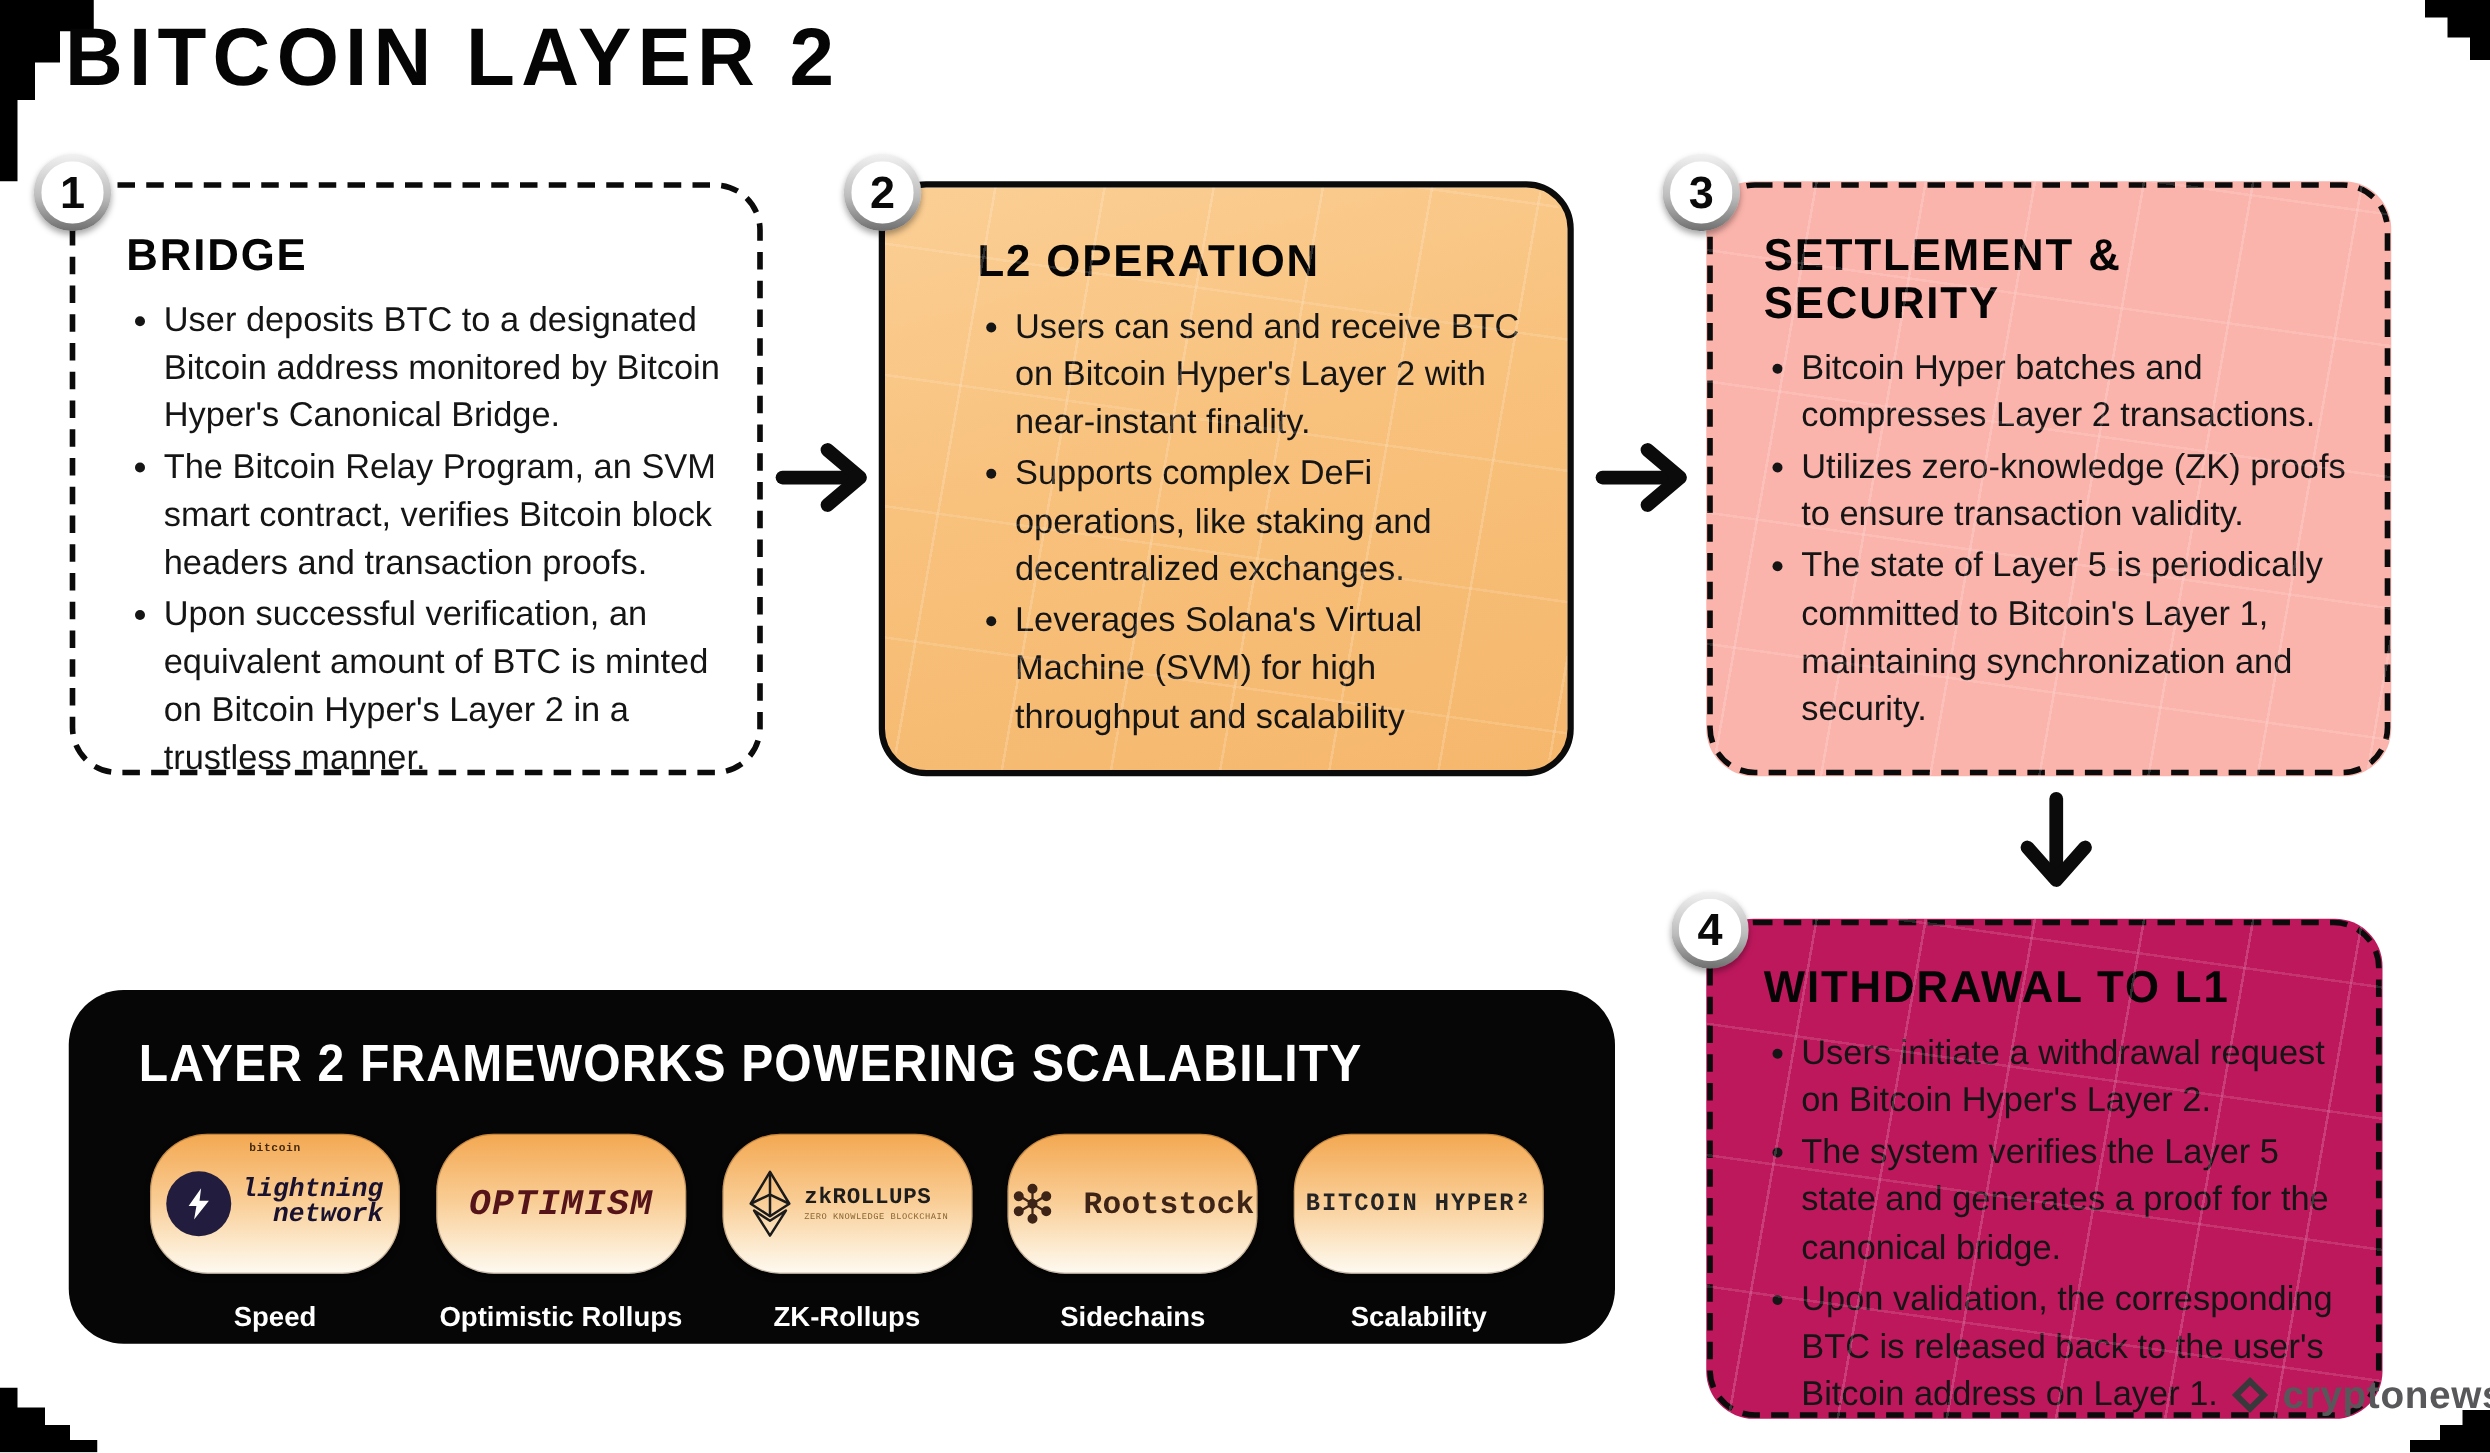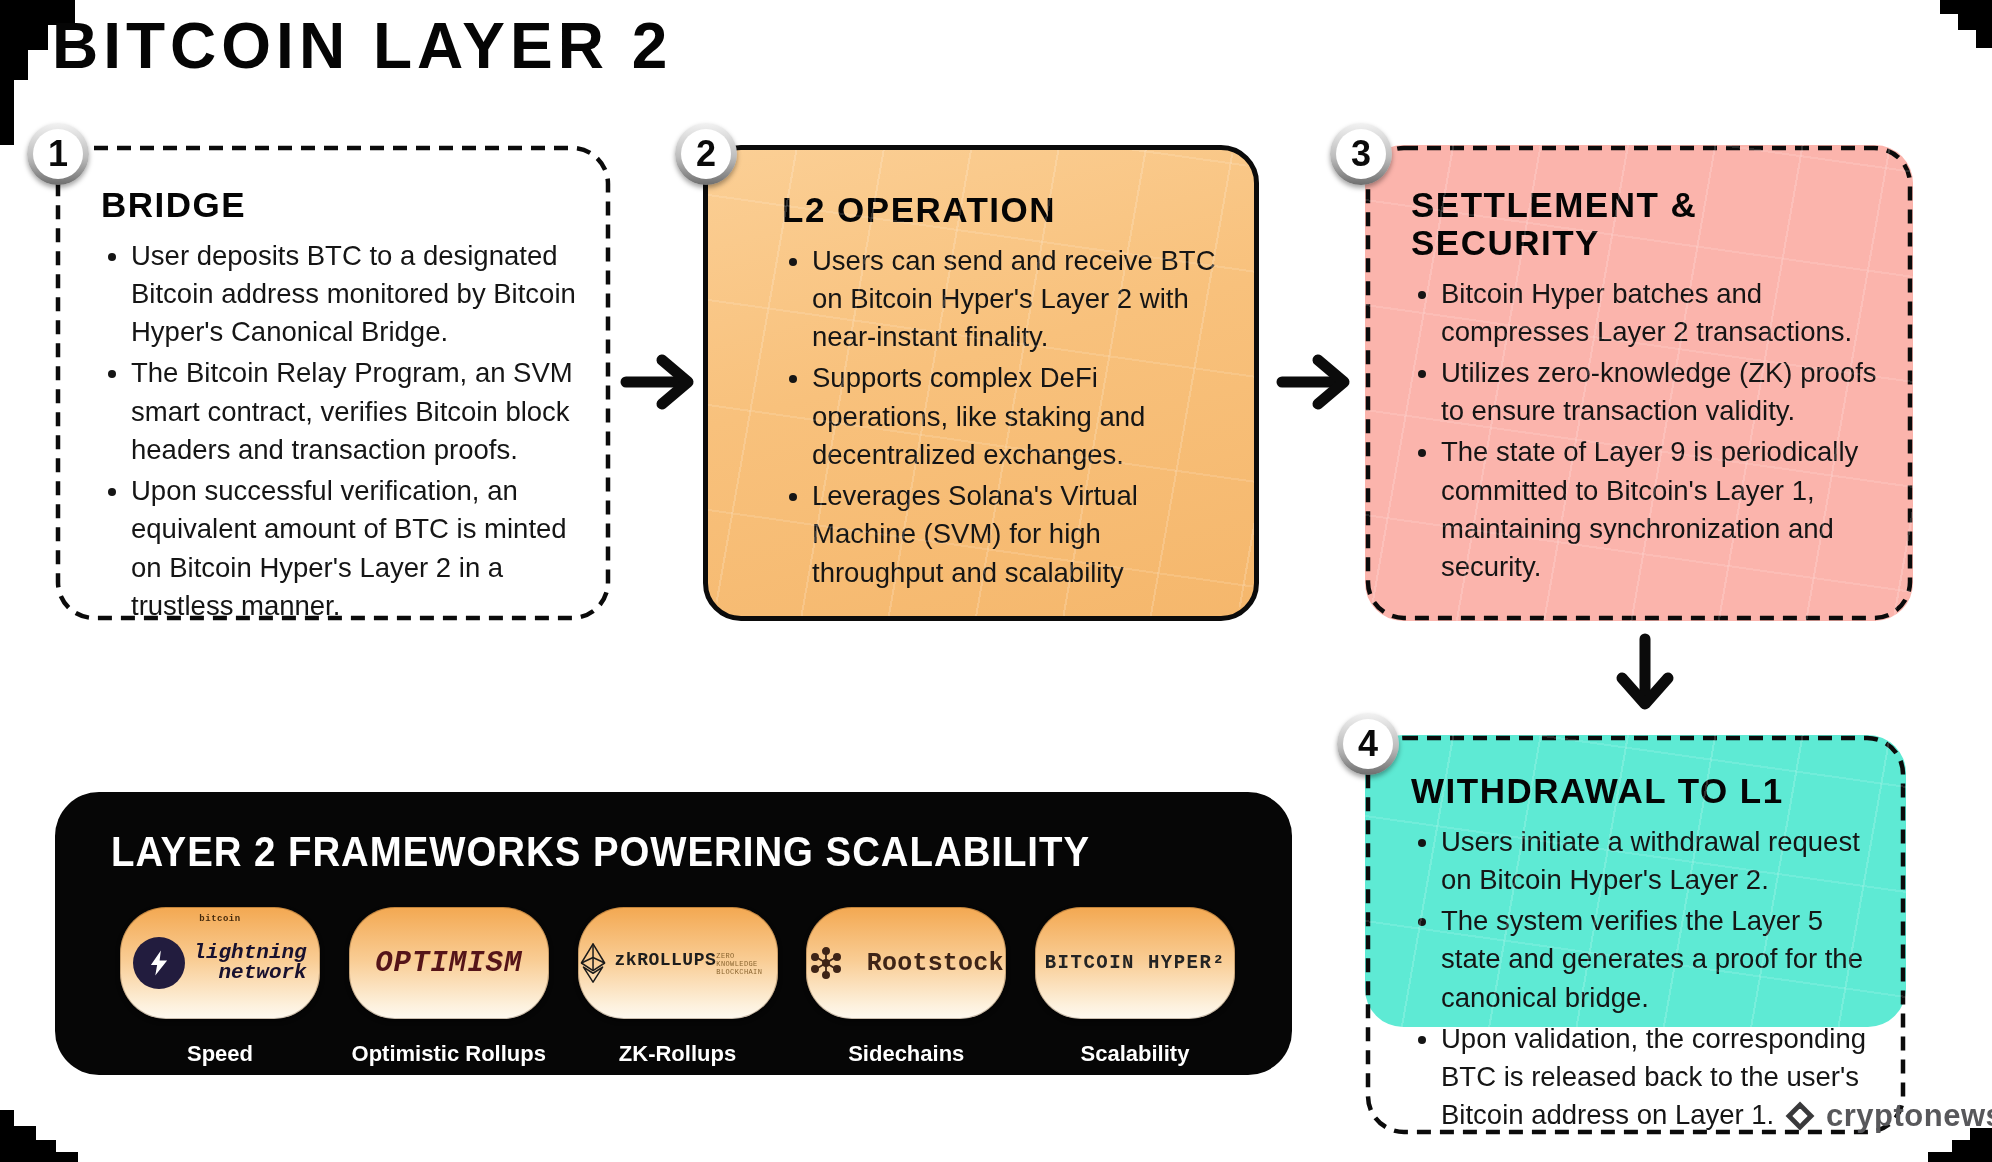--- a/index.html
+++ b/index.html
@@ -28,21 +28,21 @@
   
   .card { position:absolute; border-radius:38px; }
   .card .dash-border { position:absolute; left:0; top:0; pointer-events:none; }
   .card-inner { position:relative; height:100%; padding:40px 28px 0 46px; }
 
   #card1 { left:55px;  top:145px; width:556px; height:476px; background:#ffffff; }
   #card2 { left:703px; top:145px; width:556px; height:476px;
            background:linear-gradient(165deg,#FBCF95 0%,#F8C17C 45%,#F5B76C 100%);
            border:5px solid #0b0b0b;padding-left:28px; }
   #card3 { left:1365px; top:145px; width:548px; height:476px; background:#FBB4AC; }
-  #card4 { left:1365px; top:735px; width:541px; height:292px; background:#5eead4; }
+  #card4 { left:1365px; top:735px; width:541px; height:400px; background:#be185d; }
 
   .grid-tex::after {
     content:""; position:absolute; inset:0; border-radius:inherit; pointer-events:none;
     background:
       repeating-linear-gradient(100deg, rgba(255,255,255,.30) 0 2px, transparent 2px 86px),
       repeating-linear-gradient(8deg,  rgba(255,255,255,.22) 0 2px, transparent 2px 104px);
     opacity:.55;
   }
 
   .step-heading {
@@ -102,21 +102,21 @@
     display:flex; align-items:center; justify-content:center;
   }
   .ln-text { font-style:italic; font-weight:900; font-size:21px; line-height:.95; color:#18112F;text-align:right; }
   .ln-text .l2 { display:block; margin-left:9px; }
 
   
   .opt-text { font-style:italic; font-weight:900; font-size:29px; letter-spacing:1px; color:#551419; }
 
   
   .zk-wrap { display:flex; align-items:center; gap:7px; }
-  .zk-col { display:flex; flex-direction:row; }
+  .zk-col { display:flex; flex-direction:column; }
   .zk-text { font-weight:700; font-size:18px; color:#1d1d1d; letter-spacing:.5px; }
   .zk-tag { font-size:7px; color:#8a6530; letter-spacing:.4px; margin-top:2px; }
 
   
   .rsk-wrap { display:flex; align-items:center; gap:24px; }
   .rsk-text { font-weight:700; font-size:25px; color:#3E2417; letter-spacing:.2px; }
 
   
   .bh-text { font-weight:900; font-size:19px; letter-spacing:1.5px; color:#242424;
              transform:scaleY(1.05); }
@@ -170,21 +170,21 @@
 
 <div class="card grid-tex" id="card3">
   <svg class="dash-border" width="548" height="476" viewBox="0 0 548 476">
     <rect x="3" y="3" width="542" height="470" rx="36" fill="none" stroke="#0b0b0b" stroke-width="4.5" stroke-dasharray="14 9"></rect>
   </svg>
   <div class="card-inner">
     <div class="step-heading" style="max-width:430px;">SETTLEMENT &amp; SECURITY</div>
     <ul class="bullets">
       <li>Bitcoin Hyper batches and compresses Layer 2 transactions.</li>
       <li>Utilizes zero-knowledge (ZK) proofs to ensure transaction validity.</li>
-      <li>The state of Layer 9 is periodically committed to Bitcoin's Layer 1, maintaining synchronization and security.</li>
+      <li>The state of Layer 5 is periodically committed to Bitcoin's Layer 1, maintaining synchronization and security.</li>
     </ul>
   </div>
 </div>
 
 <div class="card grid-tex" id="card4">
   <svg class="dash-border" width="541" height="400" viewBox="0 0 541 400">
     <rect x="3" y="3" width="535" height="394" rx="36" fill="none" stroke="#0b0b0b" stroke-width="4.5" stroke-dasharray="14 9"></rect>
   </svg>
   <div class="card-inner" style="padding-top:36px;">
     <div class="step-heading">WITHDRAWAL TO L1</div>

